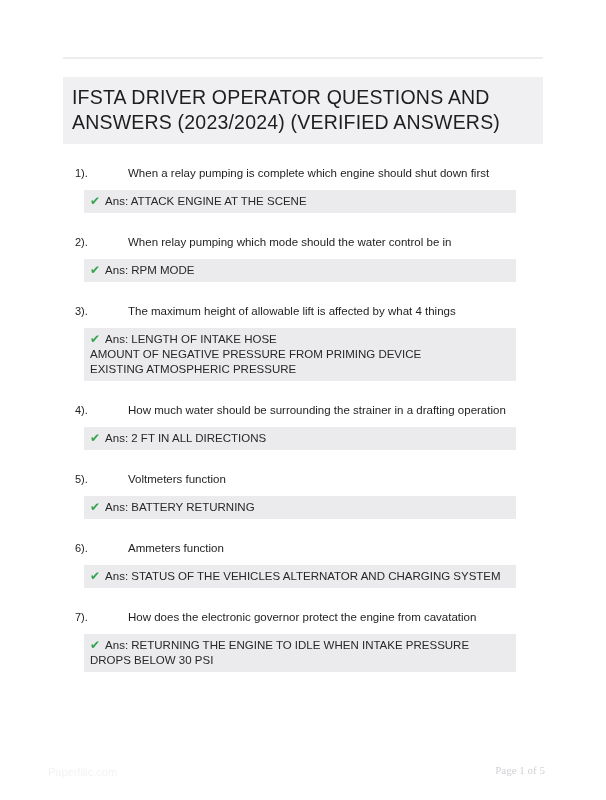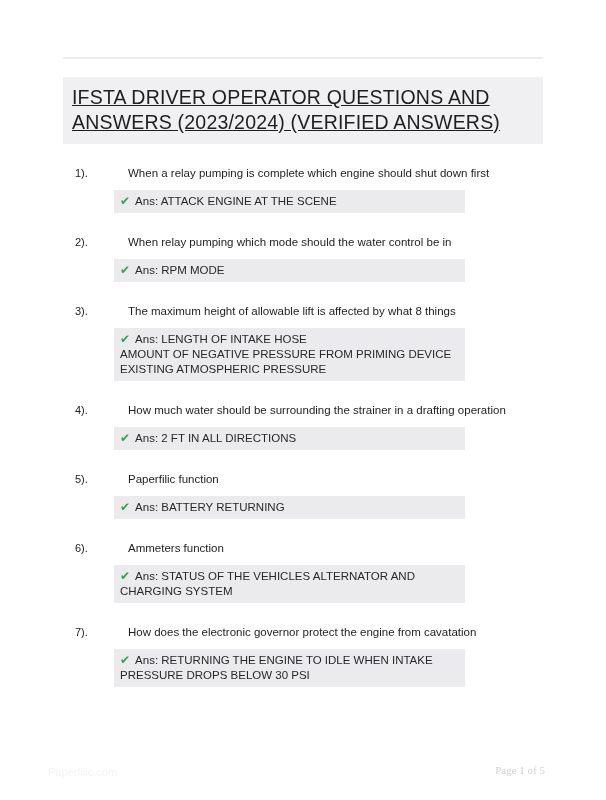--- a/index.html
+++ b/index.html
@@ -25,21 +25,20 @@
     position: absolute;
     left: 63px; top: 77px;
     width: 480px;
     background: var(--title-bg, #f0f0f2);
     padding: 8px 18px 9px 9px;
     color: var(--text-dark, #1e1e20);
     font-size: 19.5px;
     line-height: 25px;
     font-weight: 400;
     letter-spacing: 0.2px;
-    text-decoration: underline;
   }
   .title-line { display: block; white-space: nowrap; }
   .content {
     position: absolute;
     left: 63px; top: 166px;
     width: 480px;
   }
   .question-item { }
   .q-row {
     display: flex;
@@ -49,22 +48,22 @@
     color: var(--text-dark, #1e1e20);
   }
   .q-num {
     width: 25px;
     margin-left: 12px;
     flex: 0 0 25px;
     font-size: 11px;
   }
   .q-text { flex: 1; margin-left: 28px; }
   .answer-box {
-    margin-left: 51px;
-    width: 351px;
+    margin-left: 21px;
+    width: 432px;
     background: var(--answer-bg, #ebebed);
     padding: 4px 10px 4px 6px;
     margin-bottom: 22px;
     font-size: 11.5px;
     line-height: 15px;
     color: #28282a;
   }
   .check {
     color: var(--check-green, #35a24d);
     font-size: 12px;
@@ -113,41 +112,41 @@
         <span class="q-text">When relay pumping which mode should the water control be in</span>
       </div>
       <div class="answer-box">
         <span class="check">✔</span><span class="answer-text"><span>Ans: RPM MODE</span></span>
       </div>
     </div>
 
     <div class="question-item">
       <div class="q-row">
         <span class="q-num">3).</span>
-        <span class="q-text">The maximum height of allowable lift is affected by what 8 things</span>
+        <span class="q-text">The maximum height of allowable lift is affected by what 4 things</span>
       </div>
       <div class="answer-box">
         <span class="check">✔</span><span class="answer-text"><span>Ans: LENGTH OF INTAKE HOSE</span><br><span>AMOUNT OF NEGATIVE PRESSURE FROM PRIMING DEVICE</span><br><span>EXISTING ATMOSPHERIC PRESSURE</span></span>
       </div>
     </div>
 
     <div class="question-item">
       <div class="q-row">
         <span class="q-num">4).</span>
         <span class="q-text">How much water should be surrounding the strainer in a drafting operation</span>
       </div>
       <div class="answer-box">
         <span class="check">✔</span><span class="answer-text"><span>Ans: 2 FT IN ALL DIRECTIONS</span></span>
       </div>
     </div>
 
     <div class="question-item">
       <div class="q-row">
         <span class="q-num">5).</span>
-        <span class="q-text">Paperfilic function</span>
+        <span class="q-text">Voltmeters function</span>
       </div>
       <div class="answer-box">
         <span class="check">✔</span><span class="answer-text"><span>Ans: BATTERY RETURNING</span></span>
       </div>
     </div>
 
     <div class="question-item">
       <div class="q-row">
         <span class="q-num">6).</span>
         <span class="q-text">Ammeters function</span>

